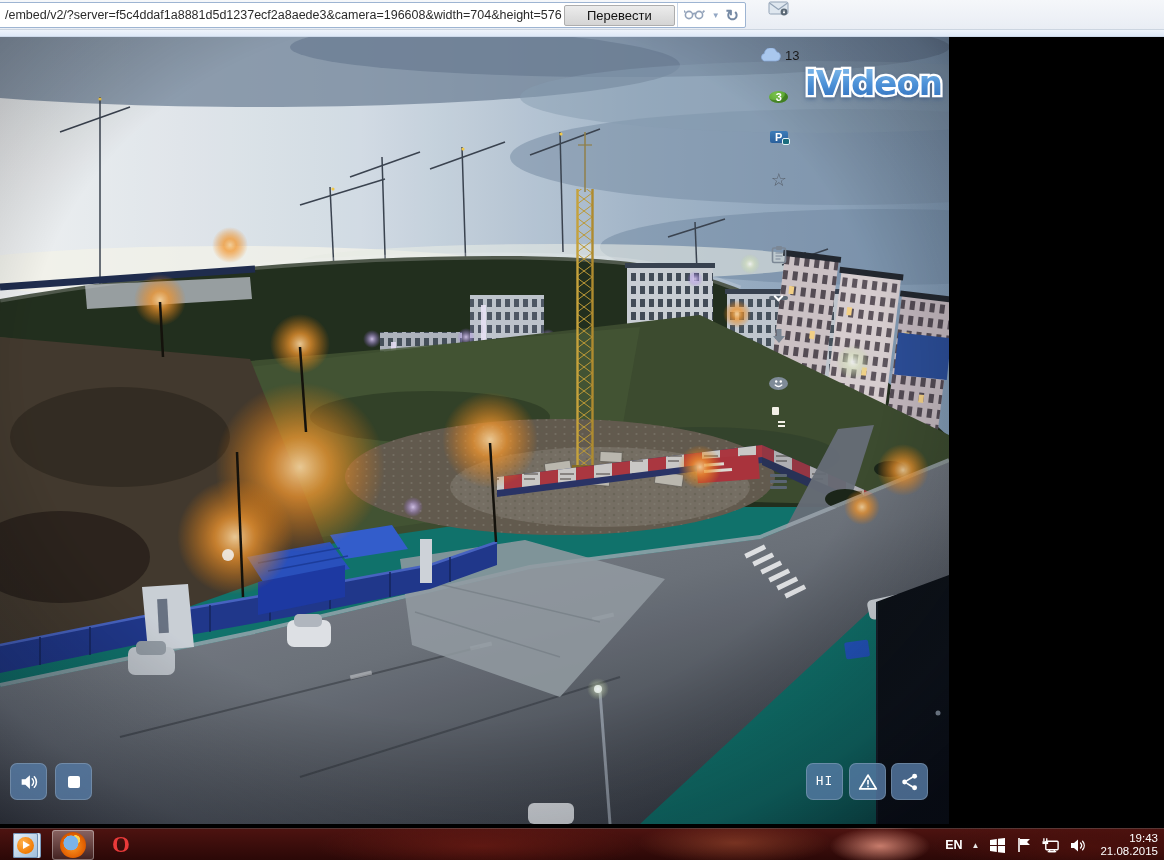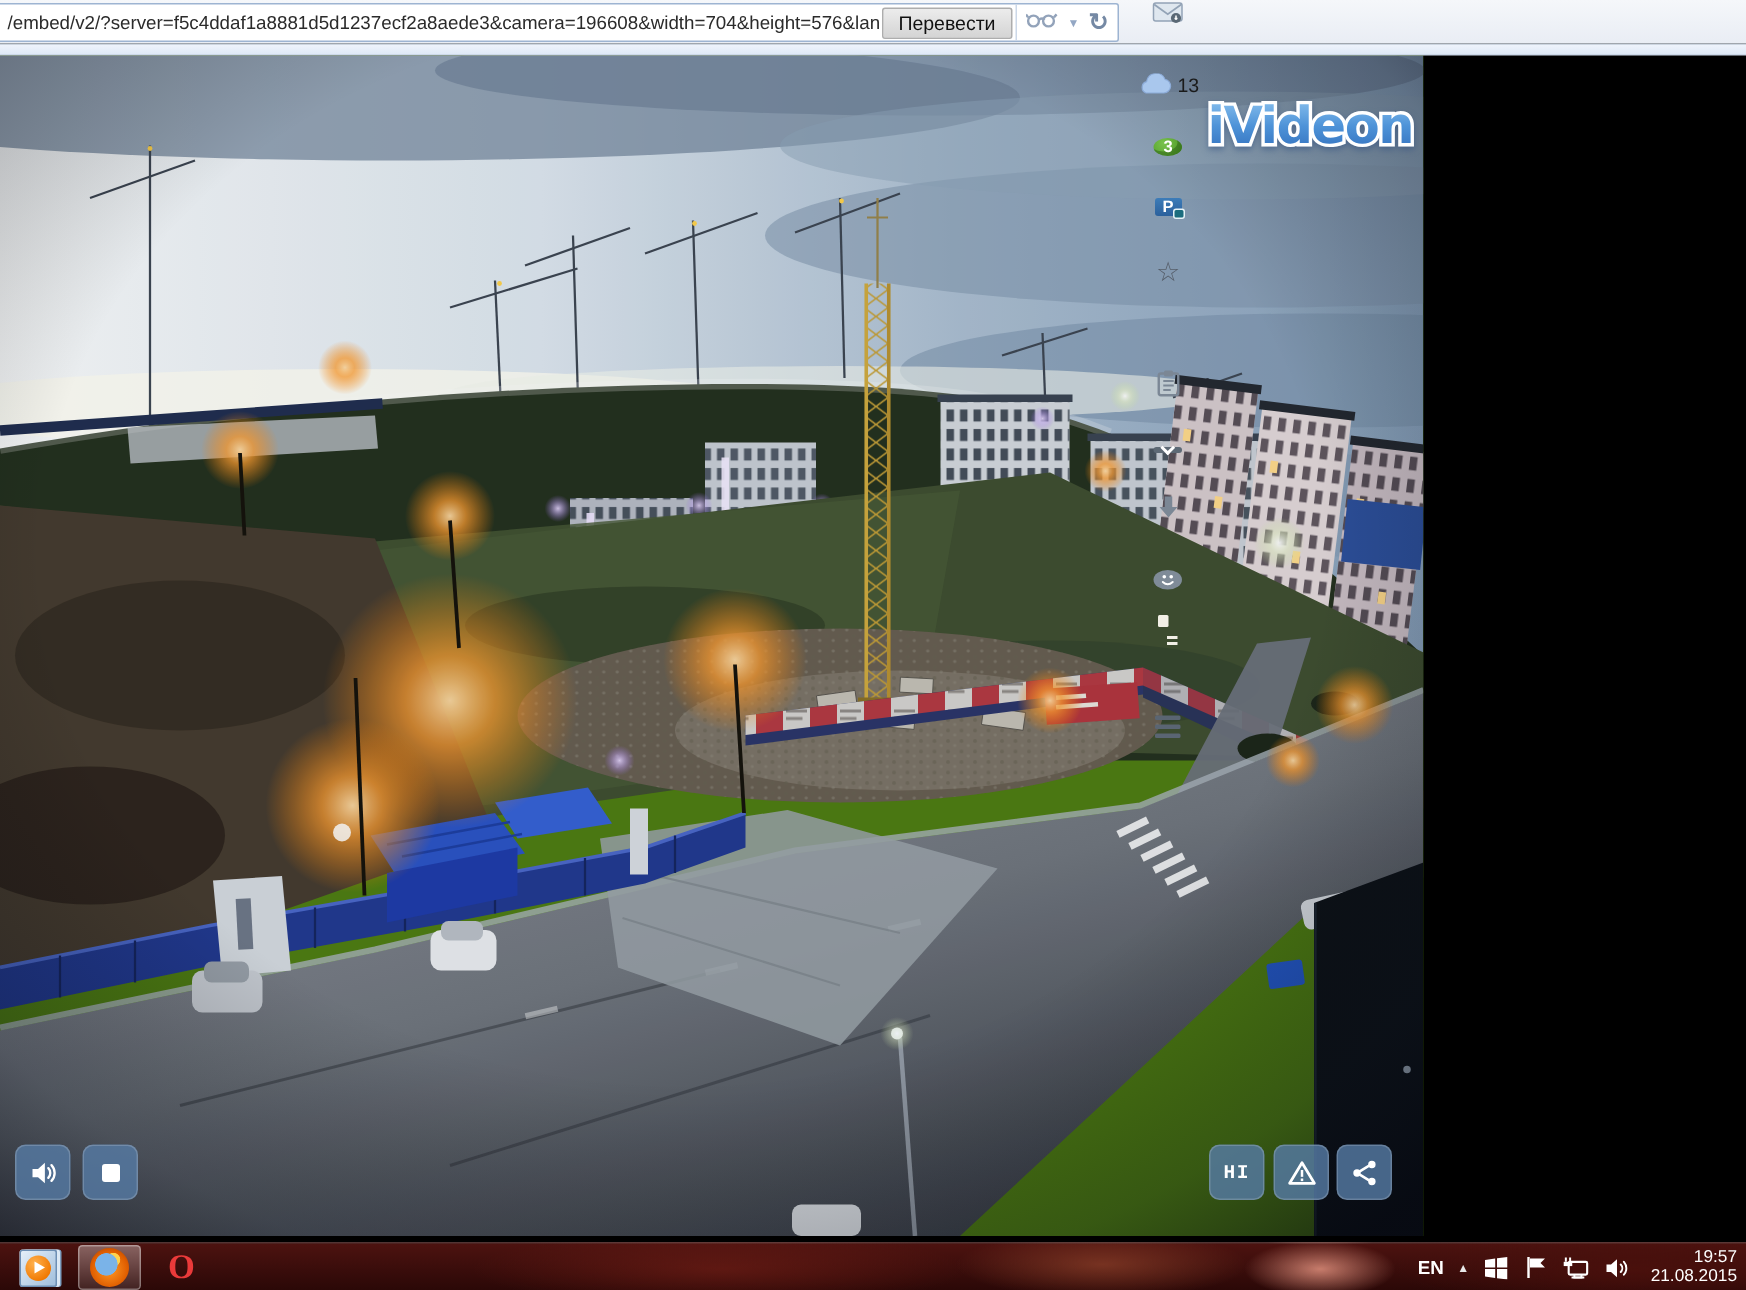--- a/index.html
+++ b/index.html
@@ -23,21 +23,21 @@
     display:flex; align-items:center;
   }
   .url-text {
     flex:1; padding-left:10px; font-size:12.5px; color:#2b2b2b;
     white-space:nowrap; overflow:hidden;
   }
   .translate-btn {
     flex:0 0 auto; margin:0 2px;
     background: linear-gradient(#ececec, #d4d4d4);
     border:1px solid #adadad; border-radius:2px;
-    font-size:13px; color:#111; padding:2px 10px; cursor:pointer;
+    font-size:13px; color:#111; padding:2px 22px; cursor:pointer;
   }
   .urlbar-tools {
     flex:0 0 auto; align-self:stretch; display:flex; align-items:center;
     border-left:1px solid #ccd8e8; padding:0 6px; gap:6px;
   }
   .dd { font-size:8px; color:#93a7c4; }
   .reload { font-size:16px; color:#7589a4; font-weight:bold; }
   .ext-icons {
     position:absolute; left:758px; top:0; height:16px;
     display:flex; align-items:center; gap:28px;flex-direction:column;
@@ -91,32 +91,32 @@
   
   .top-strip {
     position:absolute; left:0; top:30px; width:1164px; height:7px;
     background: linear-gradient(#eef3fb, #dfe9f7);
     border-bottom:1px solid #cdd9ea;
     z-index: 25;
   }
   
   .video-wrap {
     position:absolute; left:0; top:37px; width:949px; height:787px;
-    background:#4d7c0f; overflow:hidden;
+    background:#0f766e; overflow:hidden;
   }
   .pbtn {
     position:absolute; width:37px; height:37px; border-radius:7px;
     background: rgba(86,122,164,.82);
     box-shadow: inset 0 0 0 1px rgba(255,255,255,.18);
     display:flex; align-items:center; justify-content:center;
     color:#fff; cursor:pointer; z-index:5;
   }
   .pbtn svg { display:block; }
   .stop-sq { width:12px; height:12px; background:#fff; border-radius:2px; }
-  .hi-label { font-size:13px; font-weight:bold; letter-spacing:1px; font-family:"Liberation Mono", monospace; }
+  .hi-label { font-size:13px; font-weight:normal; letter-spacing:1px; font-family:"Liberation Mono", monospace; }
   
   .taskbar {
     position:absolute; left:0; top:828px; width:1164px; height:32px;
     background:
       radial-gradient(70px 26px at 880px 55%, rgba(235,152,132,.8), rgba(235,152,132,0) 72%),
       radial-gradient(130px 30px at 735px 45%, rgba(150,70,45,.65), rgba(150,70,45,0) 75%),
       radial-gradient(220px 34px at 480px 55%, rgba(130,35,25,.5), rgba(130,35,25,0) 75%),
       radial-gradient(200px 34px at 1090px 55%, rgba(75,16,12,.9), rgba(75,16,12,0) 80%),
       linear-gradient(#4d1310, #2b0807);
     border-top:1px solid rgba(255,255,255,.18);
@@ -605,17 +605,17 @@
           <rect x="0.5" y="4" width="6" height="3" fill="#fff"></rect>
         </svg>
     </span>
     <span class="tray-ico">
       <svg width="17" height="15" viewBox="0 0 17 15">
           <path d="M1 5v5h3l4 3.5V1.5L4 5H1z" fill="#fff"></path>
           <path d="M10.5 5a3.6 3.6 0 0 1 0 5 M12.6 3.2a6.5 6.5 0 0 1 0 8.6" stroke="#fff" stroke-width="1.3" fill="none" stroke-linecap="round"></path>
         </svg>
     </span>
     <div class="clock">
-      <div>19:57</div>
+      <div>19:43</div>
       <div>21.08.2015</div>
     </div>
   </div>
 </div>
 
 </body></html>

